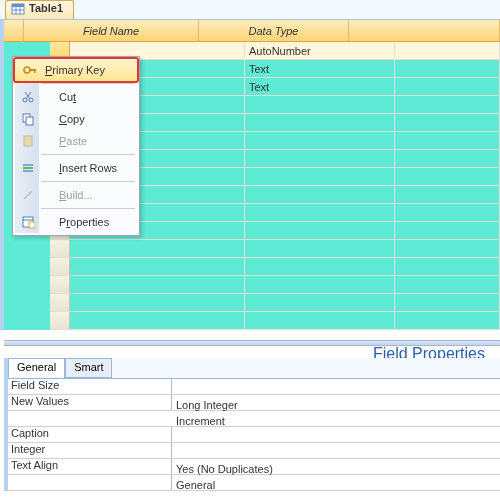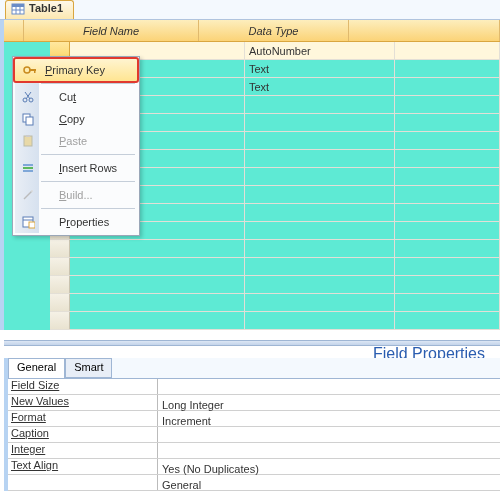--- a/index.html
+++ b/index.html
@@ -36,21 +36,21 @@
 
     .field-props-label { position: absolute; top: 345px; right: 15px; color: #2a5db0; font-size: 16px; }
     .divider { position: absolute; top: 340px; left: 4px; right: 0; height: 6px; background: linear-gradient(#dce6f4, #c4d4ea); border-top: 1px solid #9fb6d4; border-bottom: 1px solid #9fb6d4; }
 
     .props-panel { position: absolute; top: 358px; left: 4px; right: 0; border-left: 4px solid #b7d3f2; }
     .props-tabs { display: flex; height: 20px; background: #f4f9fe; }
     .prop-tab { border: 1px solid #9fb6d4; padding: 2px 8px; background: #fff; border-bottom: none; }
     .prop-tab.inactive { background: #e8eef7; border-bottom: 1px solid #9fb6d4; }
     .props-grid { border-top: 1px solid #9fb6d4; }
     .prop-row { display: flex; height: 16px; border-bottom: 1px solid #d0d0d0; }
-    .prop-name { width: 150px; padding-left: 3px; border-right: 1px solid #bbb; color: #333; text-decoration: underline; }
+    .prop-name { width: 164px; padding-left: 3px; border-right: 1px solid #bbb; color: #333; }
     .prop-val { padding-left: 4px; color: #333; margin-top: 20px; }
 
     svg { display: block; }
   </style>
 </head>
 <body>
 
 <div class="tab-bar">
   <div class="tab">
     <span class="tab-icon">
@@ -260,21 +260,20 @@
   <div class="props-grid">
     <div class="prop-row">
         <div class="prop-name">Field Size</div>
         <div class="prop-val">Long Integer</div>
       </div>
     <div class="prop-row">
         <div class="prop-name">New Values</div>
         <div class="prop-val">Increment</div>
       </div>
     <div class="prop-row">
-        <div class="prop-name">Format</div>
         <div class="prop-val"></div>
       </div>
     <div class="prop-row">
         <div class="prop-name">Caption</div>
         <div class="prop-val"></div>
       </div>
     <div class="prop-row">
         <div class="prop-name">Integer</div>
         <div class="prop-val">Yes (No Duplicates)</div>
       </div>

